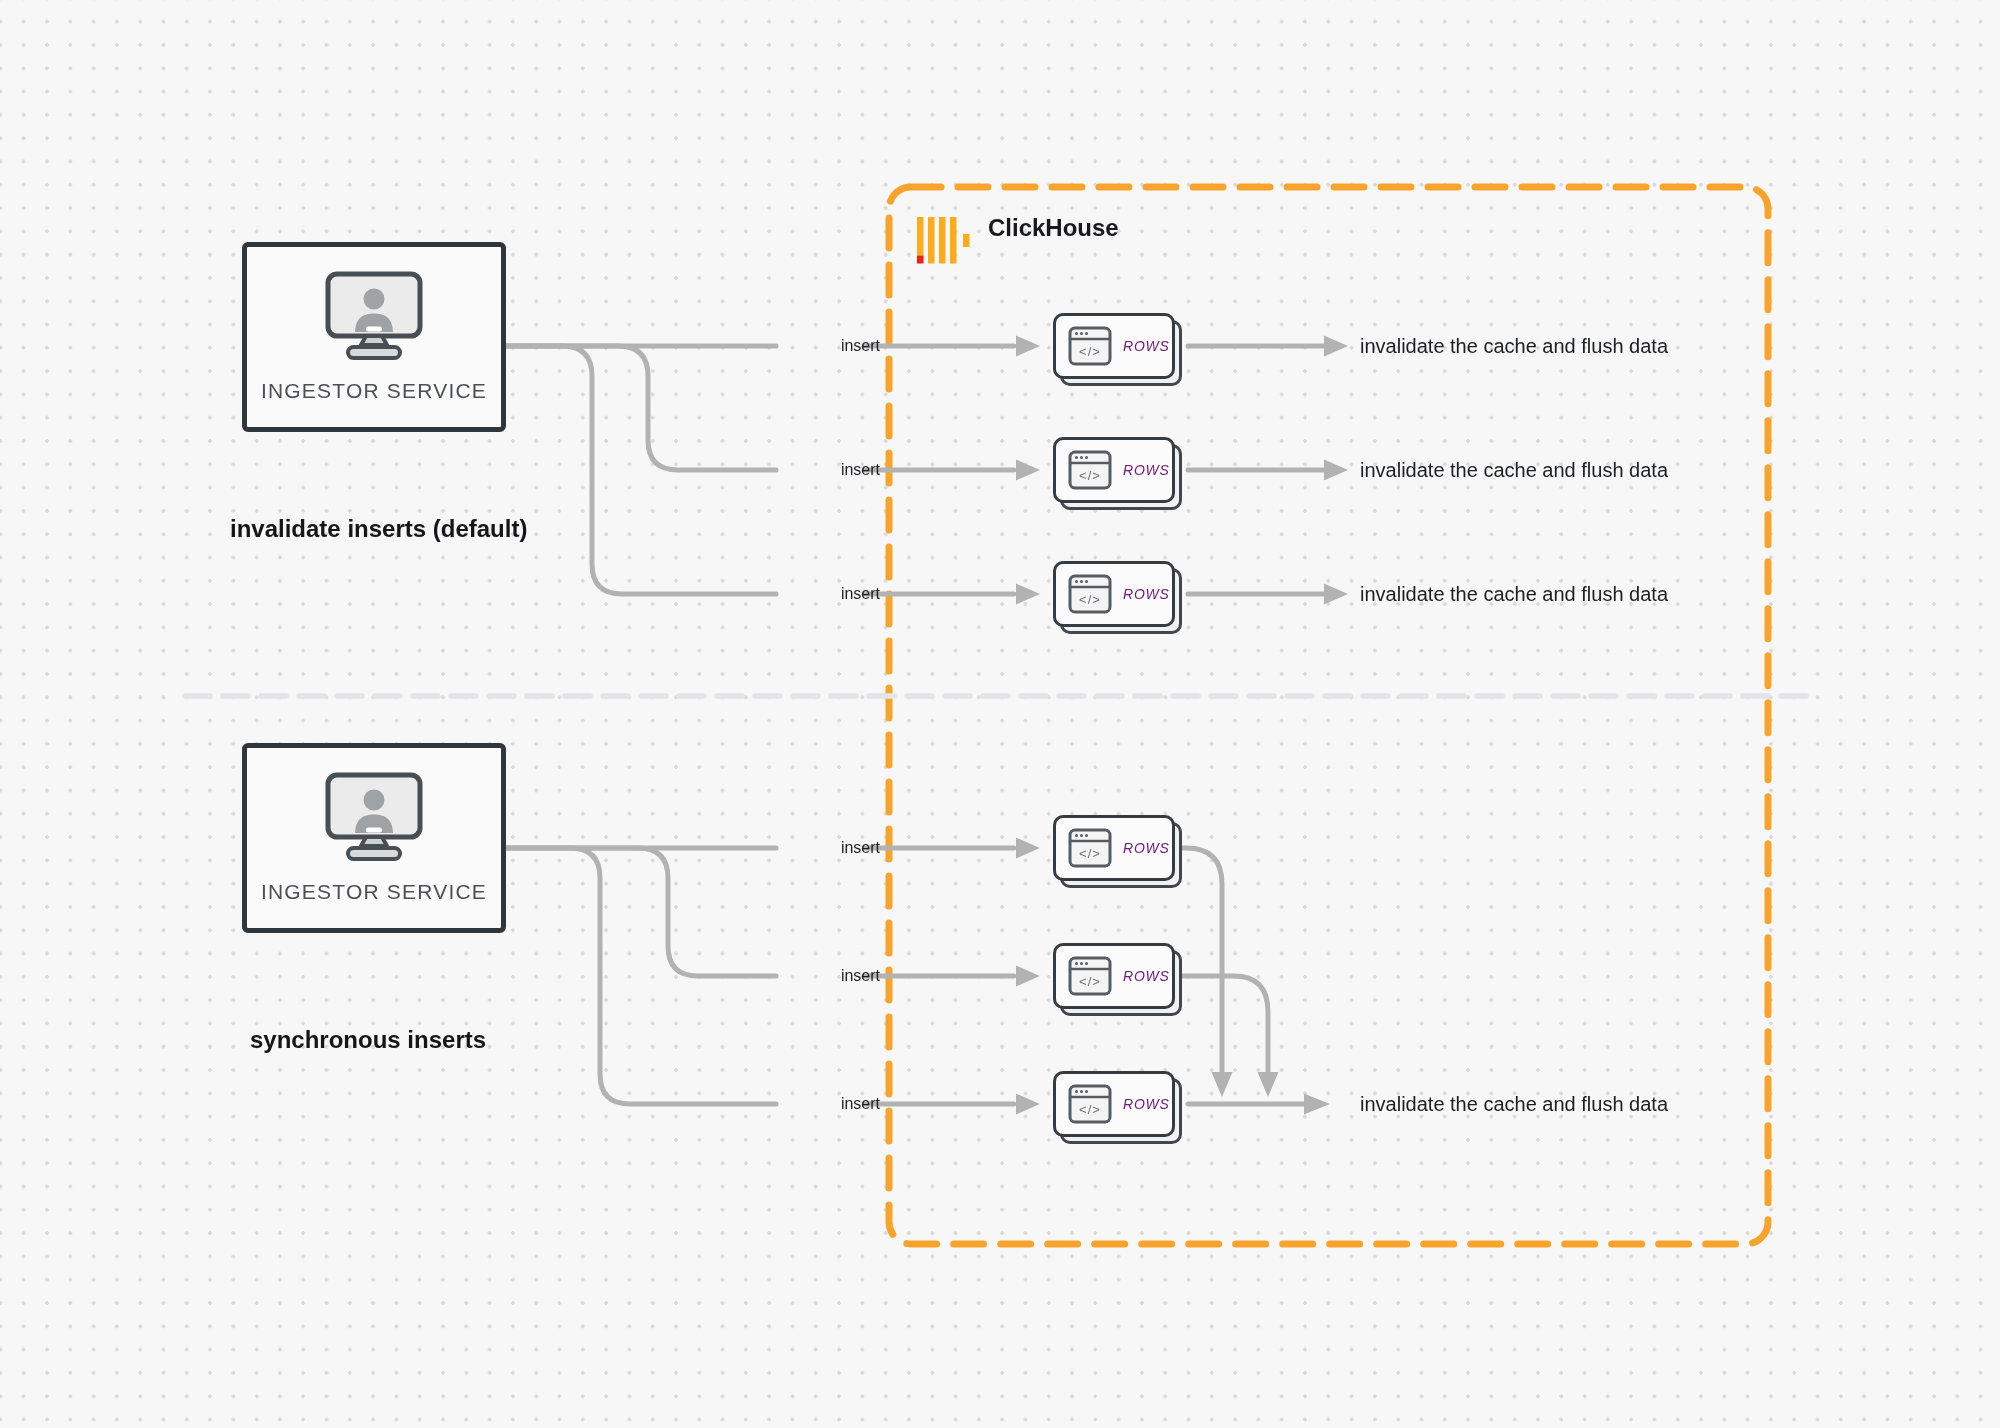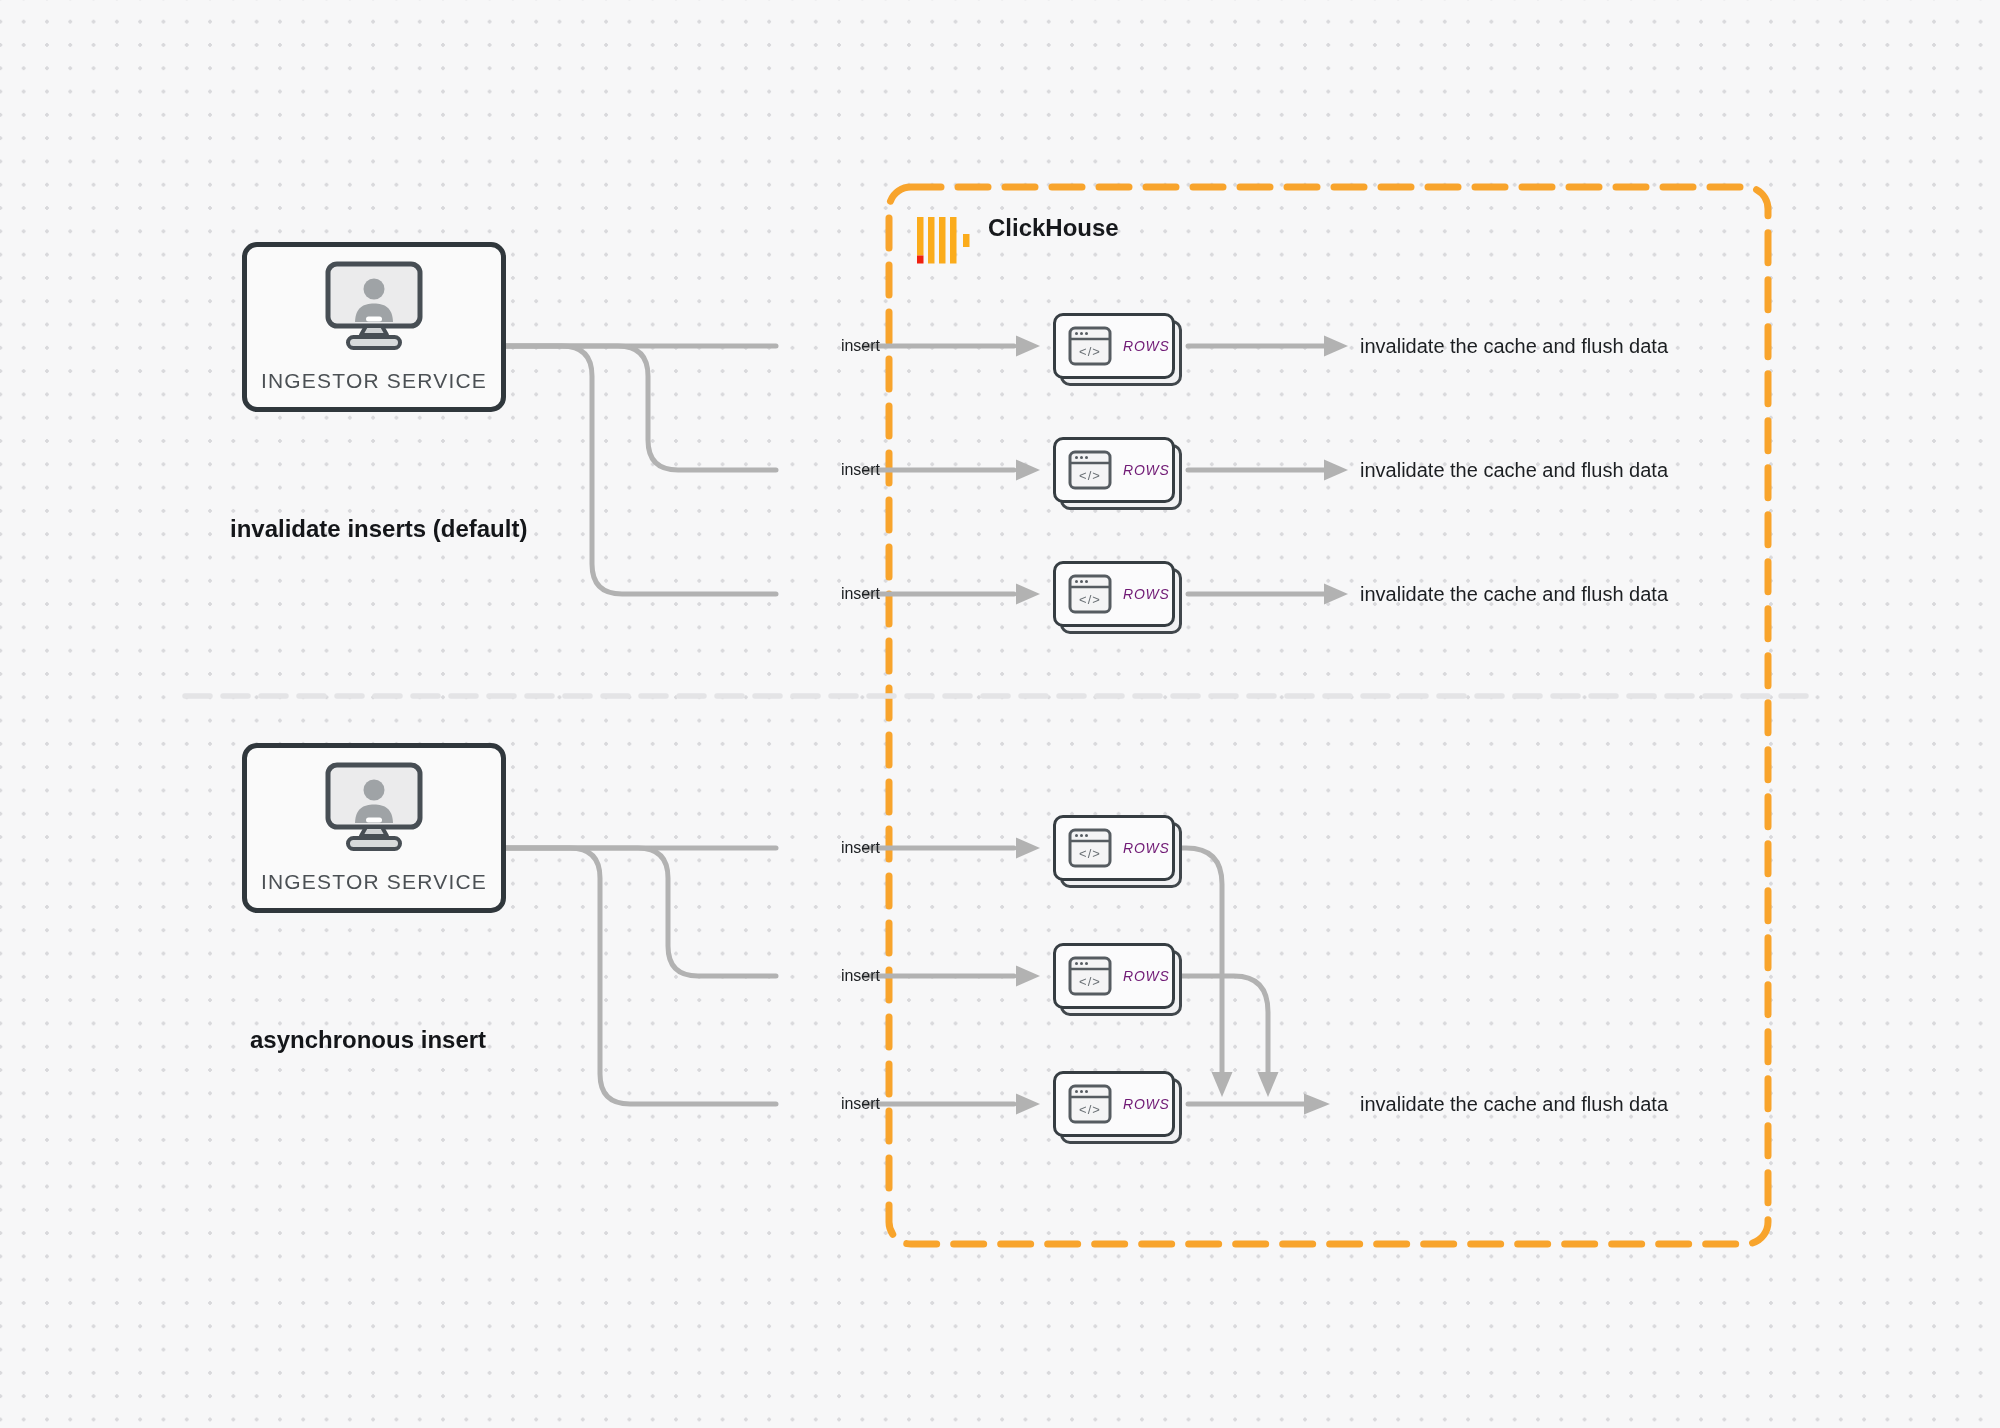--- a/index.html
+++ b/index.html
@@ -16,24 +16,24 @@
     font-family: "Liberation Sans", sans-serif;
     color: #1c1f22;
   }
   svg.layer { position: absolute; left: 0; top: 0; z-index: 1; }
   .abs { position: absolute; z-index: 2; }
 
   
   .service-box {
     left: 242px;
     width: 264px;
-    height: 170px;
+    height: 190px;
     background: #fafafa;
     border: 5px solid #30373c;
-    border-radius: 15px;
+    border-radius: 6px;
     display: flex;
     flex-direction: column;
     align-items: center;
     justify-content: center;
     gap: 12px;
   }
   .service-label {
     font-size: 21px;
     letter-spacing: 1.2px;
     color: #4b5054;
@@ -257,21 +257,21 @@
         <circle cx="49" cy="28" r="10.5" fill="#9fa3a6"></circle>
         <path d="M30 62 C30 47 38 42.5 49 42.5 C60 42.5 68 47 68 62 Z" fill="#9fa3a6"></path>
       </g>
       <rect x="41" y="55.5" width="16" height="5" rx="2.5" fill="#ffffff"></rect>
       <path d="M41 65 h16 l5 9 h-26 z" fill="#cfd2d4" stroke="#474e54" stroke-width="4" stroke-linejoin="round"></path>
       <rect x="23" y="76" width="52" height="11" rx="5.5" fill="#d7dadb" stroke="#474e54" stroke-width="4"></rect>
     </svg>
     <div class="service-label">INGESTOR SERVICE</div>
   </div>
 
-  <div class="abs caption" style="left:250px; top:1026px">asynchronous insert</div>
+  <div class="abs caption" style="left:250px; top:1026px">synchronous inserts</div>
 
   <div class="abs insert-label" style="top:832px">insert</div>
   <div class="abs insert-label" style="top:960px">insert</div>
   <div class="abs insert-label" style="top:1088px">insert</div>
 
   <div class="abs rows-card" style="top:815px">
     <div class="back"></div>
     <div class="front">
       <svg width="44" height="40" viewBox="0 0 44 40">
         <rect x="2" y="2" width="40" height="36" rx="5" fill="#f4f4f5" stroke="#565c61" stroke-width="3"></rect>

